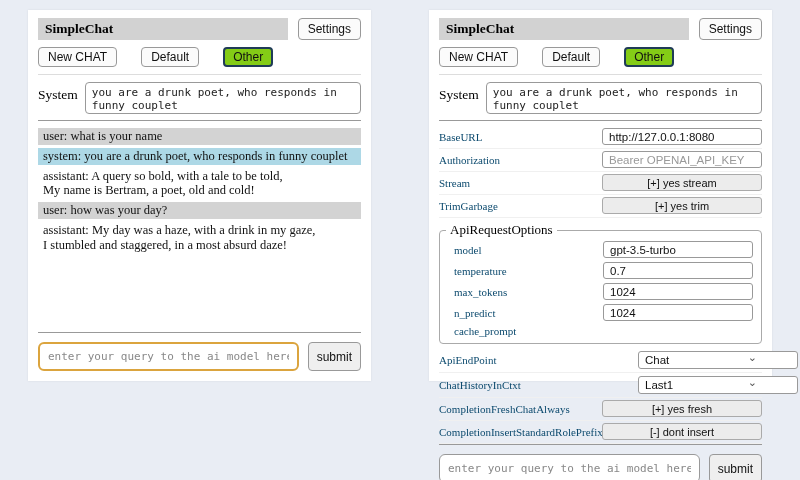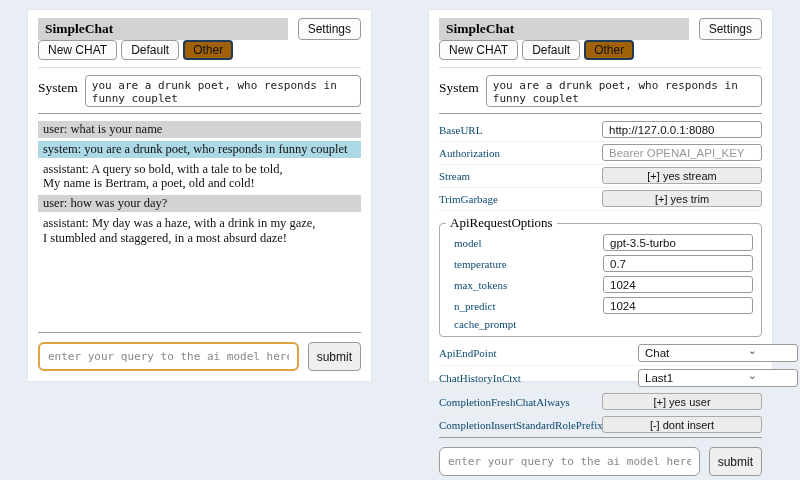--- a/index.html
+++ b/index.html
@@ -31,24 +31,24 @@
   }
   button {
     font-family: "Liberation Sans", sans-serif;
     background: #fbfbfb;
     border: 1px solid #999;
     border-radius: 4px;
     color: #111;
     cursor: pointer;
   }
   .settings-btn { font-size: 12px; padding: 1px 9px; }
-  .session-row { display: flex; gap: 4px; }
+  .session-row { display: flex; gap: 24px; margin-top: 7px; }
   .session-btn { font-size: 12px; padding: 2px 9px; }
   .session-btn.active {
-    background: #a16207;
+    background: #84cc16;
     border: 2px solid #1f3b57;
     padding: 1px 8px;
   }
   .hr-light { border: none; border-top: 1px solid #ddd; margin: 7px 0 5px; }
   .hr-dark  { border: none; border-top: 1px solid #999; margin: 6px 0 5px; }
   
   .system-row { display: flex; gap: 7px; align-items: flex-start; margin-top: 2px; }
   .system-label { font-size: 13.5px; padding-top: 5px; }
   .system-input {
     flex: 1;
@@ -276,21 +276,21 @@
     <span class="select-wrap">
       <select class="ctl-select">
         <option>Last1</option>
       </select>
       <span class="chevron">⌄</span>
     </span>
   </div>
 
   <div class="srow">
     <span class="srow-label">CompletionFreshChatAlways</span>
-    <button class="ctl-btn">[+] yes user</button>
+    <button class="ctl-btn">[+] yes fresh</button>
   </div>
 
   <div class="srow">
     <span class="srow-label">CompletionInsertStandardRolePrefix</span>
     <button class="ctl-btn">[-] dont insert</button>
   </div>
 
   <div class="bottom">
     <hr class="bhr">
     <div class="qrow">

